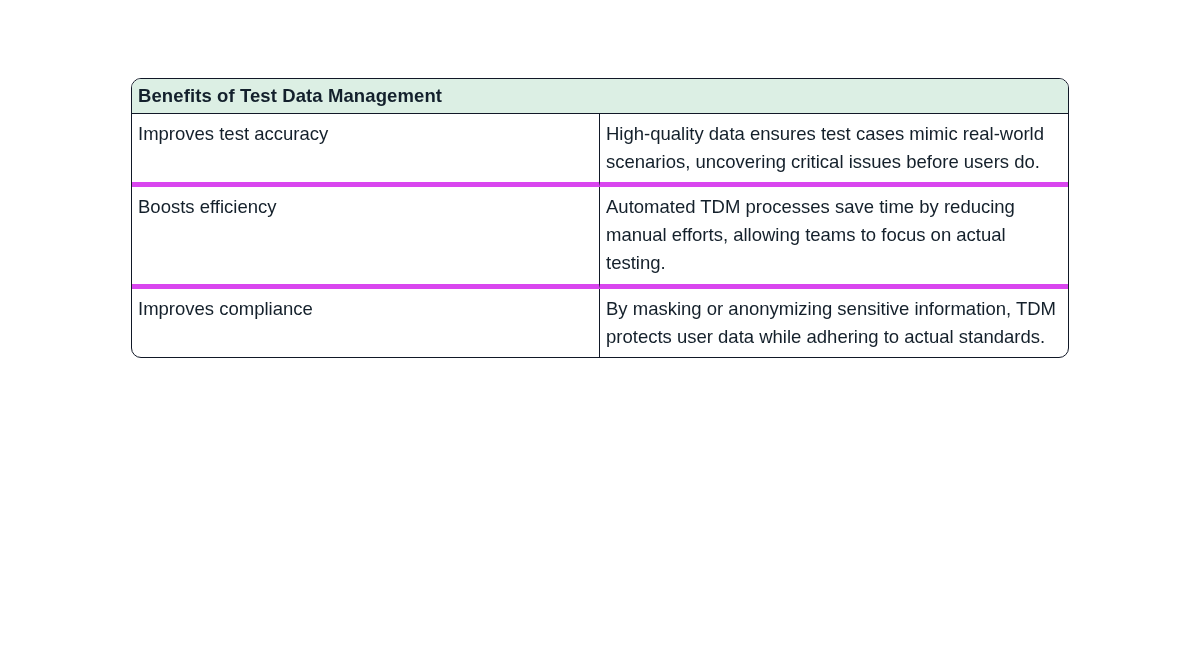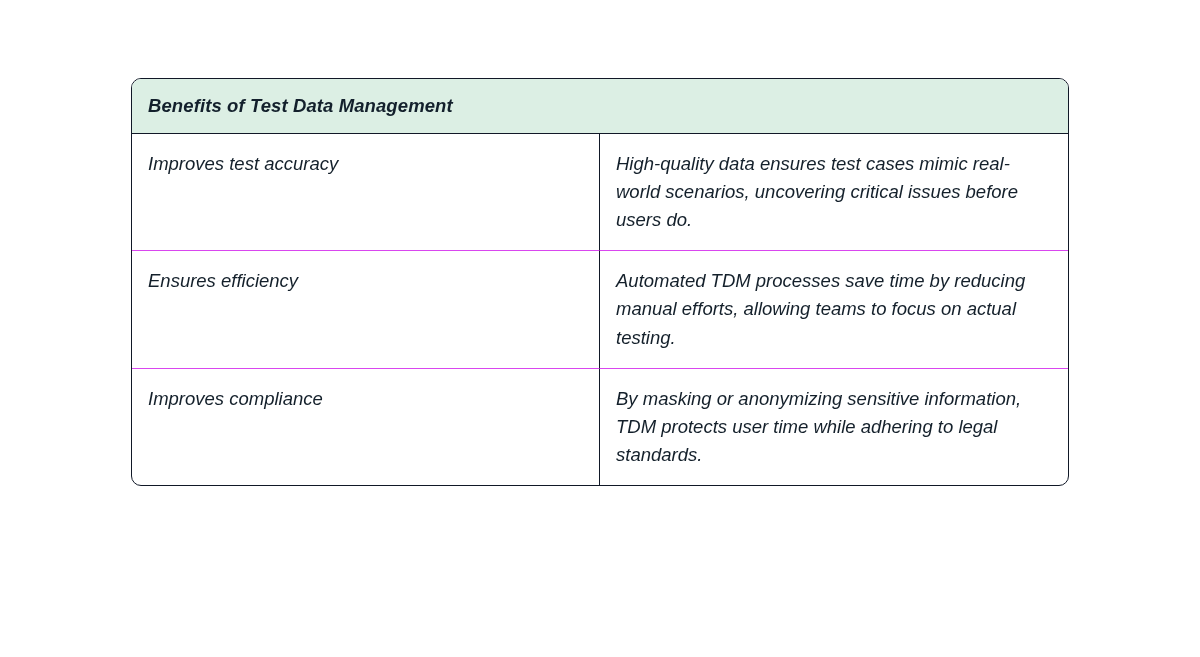--- a/index.html
+++ b/index.html
@@ -34,38 +34,37 @@
     border-spacing: 0;
     border: 1px solid #111827;
     border-radius: 10px;
     overflow: hidden;
     background: #ffffff;
     table-layout: fixed;
   }
 
   table.benefits th,
   table.benefits td {
-    padding: 16px;
+    padding: 6px;
     vertical-align: top;
-    font-style: italic;
   }
 
   .header-row th {
     background: #dcefe4;
     border-bottom: 1px solid #111827;
     padding: 14px 0 14px 18px;
     text-align: left;
     font-size: 18.5px;
     font-weight: bold;
     color: #13202c;
     letter-spacing: 0.1px;
   }
 
   .benefit-row td {
-    border-bottom: 1px solid #d946ef;
+    border-bottom: 5px solid #d946ef;
     font-size: 18.5px;
     line-height: 1.52;
     color: #14202b;
     font-weight: normal;
   }
 
   .benefit-row:last-child td {
     border-bottom: none;
   }
 
@@ -99,30 +98,30 @@
         <tr class="benefit-row">
           <td class="cell-title">
             <span>Improves test accuracy</span>
           </td>
           <td class="cell-desc">
             <span>High-quality data ensures test cases mimic real-world scenarios, uncovering critical issues before users do.</span>
           </td>
         </tr>
         <tr class="benefit-row">
           <td class="cell-title">
-            <span>Ensures efficiency</span>
+            <span>Boosts efficiency</span>
           </td>
           <td class="cell-desc">
             <span>Automated TDM processes save time by reducing manual efforts, allowing teams to focus on actual testing.</span>
           </td>
         </tr>
         <tr class="benefit-row">
           <td class="cell-title">
             <span>Improves compliance</span>
           </td>
           <td class="cell-desc">
-            <span>By masking or anonymizing sensitive information, TDM protects user time while adhering to legal standards.</span>
+            <span>By masking or anonymizing sensitive information, TDM protects user data while adhering to actual standards.</span>
           </td>
         </tr>
       </tbody>
     </table>
   </div>
 </div>
 
 </body></html>

